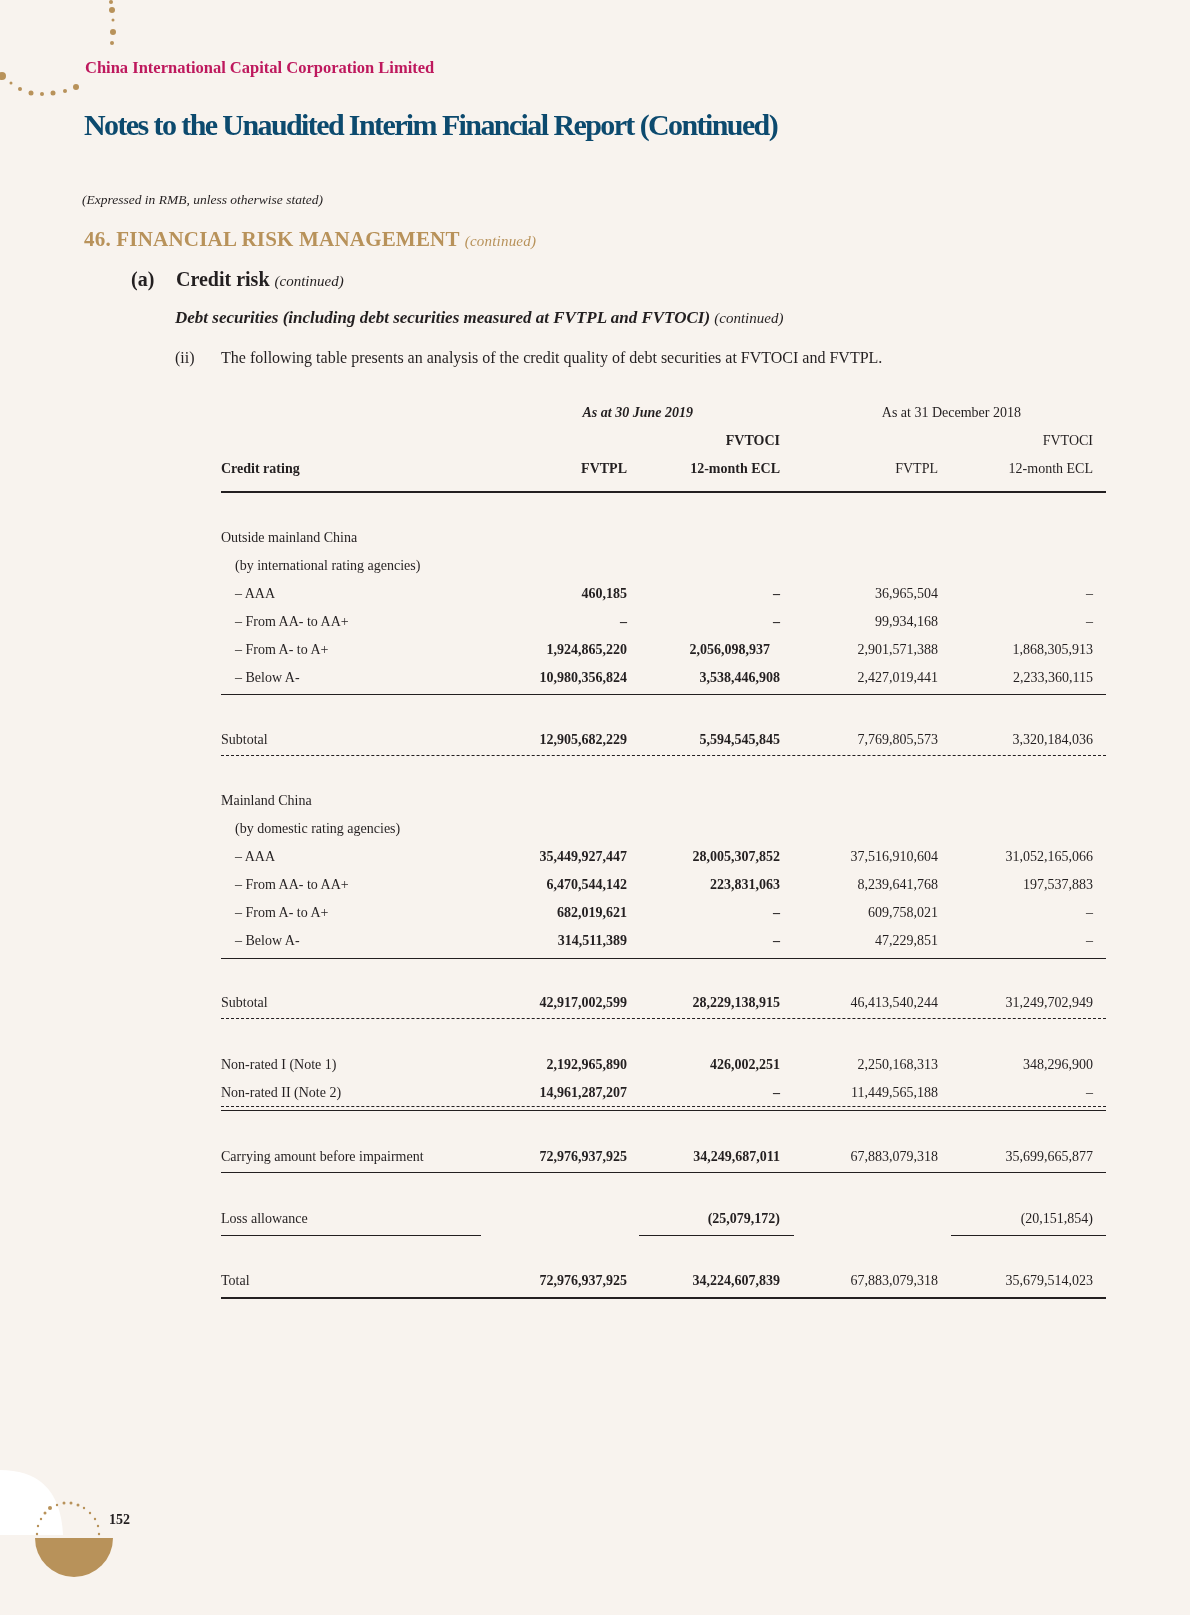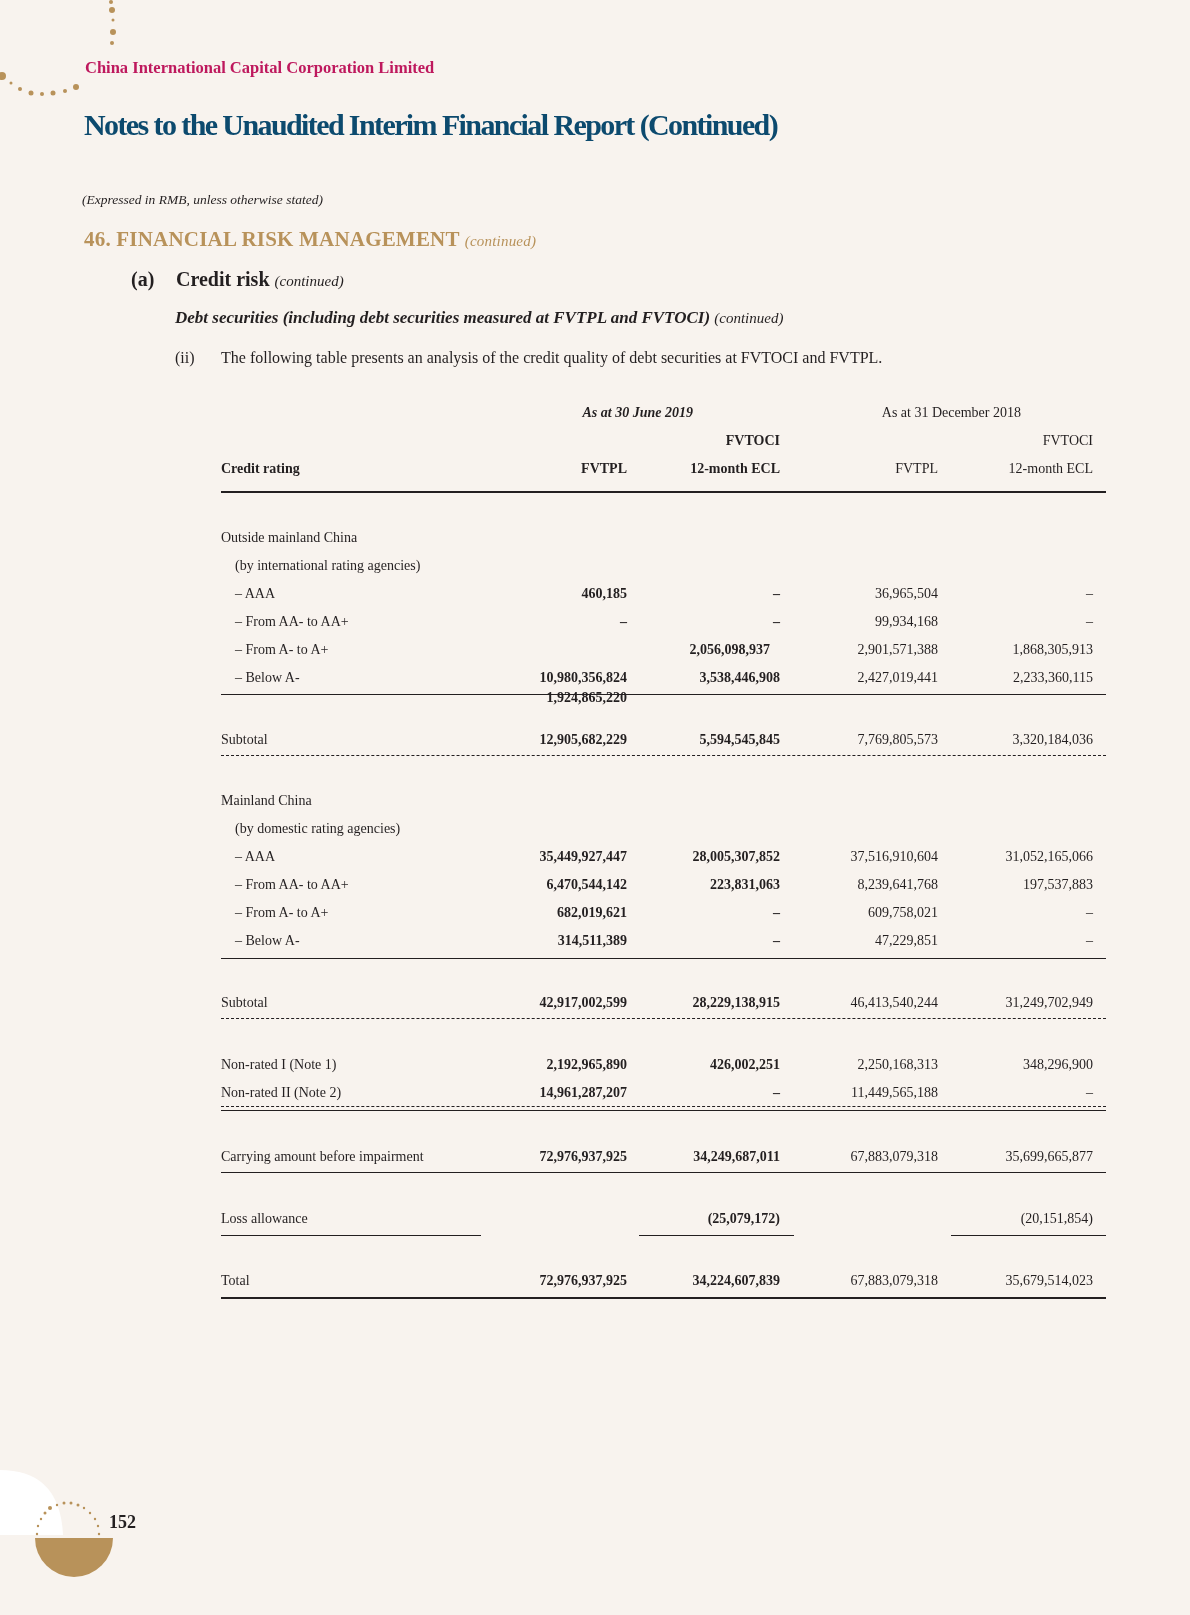--- a/index.html
+++ b/index.html
@@ -26,21 +26,21 @@
   .row .lab { position:absolute; left:0; top:0; white-space:nowrap; }
   .row .lab.ind { left:14px; }
   .cell { position:absolute; top:0; text-align:right; white-space:nowrap; }
   .b { font-weight:bold; }
   .hdr { font-size:14px; }
   .line { position:absolute; height:0; border-top:1px solid #231f20; }
   .line.thick { border-top:2px solid #231f20; }
   .line.dash { border-top:1px dashed #231f20; }
 
   .page-deco { position:absolute; left:0; top:1470px; }
-  .page-num { position:absolute; left:109px; top:1512px; font-size:18px; font-weight:bold; }
+  .page-num { position:absolute; left:109px; top:1512px; font-size:14px; font-weight:bold; }
 </style>
 </head>
 <body>
 
 <svg class="deco-top" width="120" height="110" viewBox="0 0 120 110">
   <g fill="#b8925a">
     <circle cx="111" cy="2" r="2"></circle>
     <circle cx="112" cy="10" r="3"></circle>
     <circle cx="113" cy="20" r="1.5"></circle>
     <circle cx="113" cy="32" r="3"></circle>
@@ -112,21 +112,21 @@
     </div>
     <div class="row" style="top: 209px;">
       <div class="lab ind">– From AA- to AA+</div>
       <div class="cell b" style="right: 479px;">–</div>
       <div class="cell b" style="right: 326px;">–</div>
       <div class="cell" style="right: 168px;">99,934,168</div>
       <div class="cell" style="right: 13px;">–</div>
     </div>
     <div class="row" style="top: 237px;">
       <div class="lab ind">– From A- to A+</div>
-      <div class="cell b" style="right: 479px; margin-top: 48px;">1,924,865,220</div>
+      <div class="cell b" style="right: 479px;">1,924,865,220</div>
       <div class="cell b" style="right: 336px;">2,056,098,937</div>
       <div class="cell" style="right: 168px;">2,901,571,388</div>
       <div class="cell" style="right: 13px;">1,868,305,913</div>
     </div>
     <div class="row" style="top: 265px;">
       <div class="lab ind">– Below A-</div>
       <div class="cell b" style="right: 479px;">10,980,356,824</div>
       <div class="cell b" style="right: 326px;">3,538,446,908</div>
       <div class="cell" style="right: 168px;">2,427,019,441</div>
       <div class="cell" style="right: 13px;">2,233,360,115</div>

